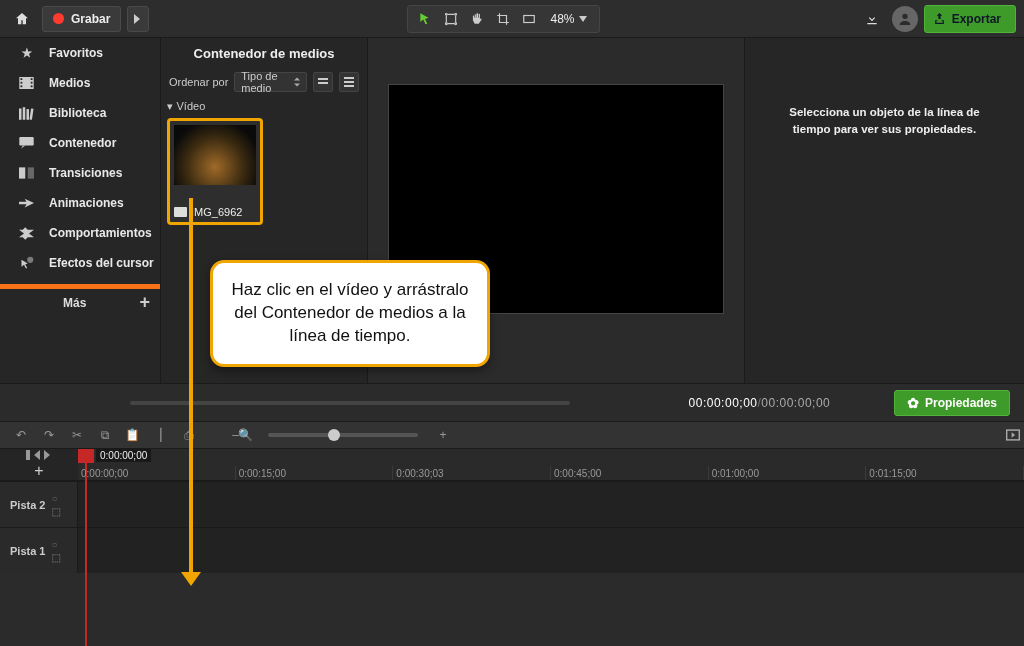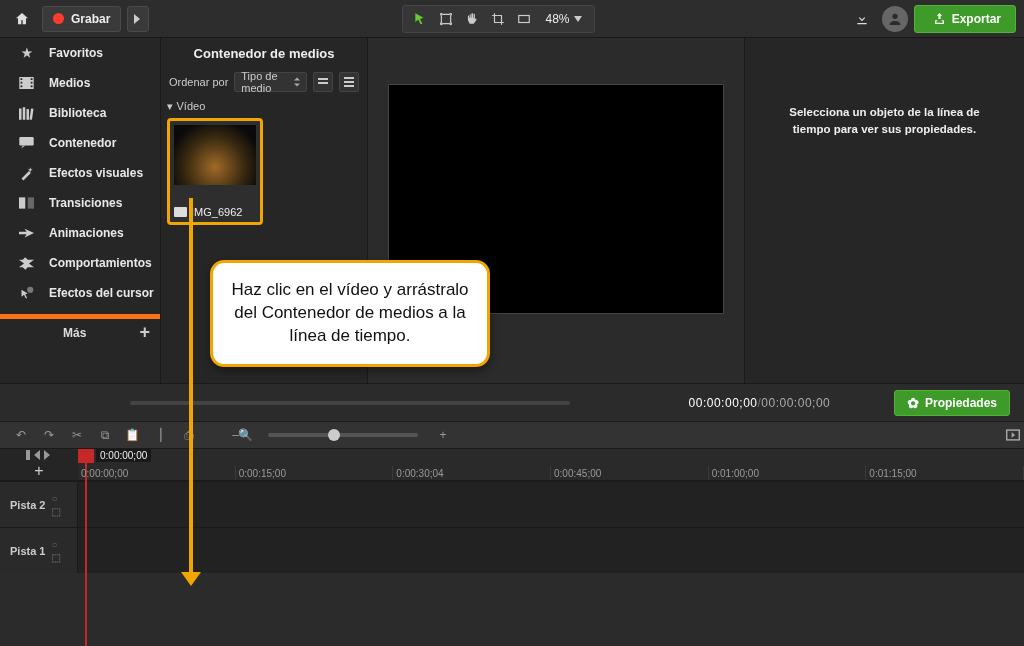--- a/index.html
+++ b/index.html
@@ -61,24 +61,24 @@
   .zoom-lbl {
     padding: 0 8px; color: #eee; font-size: 12px;
     display: flex; align-items: center; gap: 4px;
   }
   .avatar {
     width: 26px; height: 26px; border-radius: 50%;
     background: #666; display: flex; align-items: center; justify-content: center;
     color: #2b2b2b;
   }
   .export-btn {
-    height: 28px; padding: 0 14px 0 18px;
+    height: 28px; padding: 0 14px 0 8px;
     display: flex; align-items: center; gap: 6px;
     background: #3e9a29; border: 1px solid #52b33b;
-    border-radius: 3px; color: #ffffff; font-weight: bold;
+    border-radius: 3px; color: #0f172a; font-weight: bold;
     cursor: pointer;
   }
 
   
   .main-row {
     display: flex;
     height: 345px;
   }
 
   
@@ -437,28 +437,20 @@
       <span>Biblioteca</span>
     </div>
     <div class="side-item">
       <span class="side-icon">
         <svg width="15" height="12" viewBox="0 0 24 20" fill="currentColor">
             <rect x="0" y="0" width="24" height="14" rx="2"></rect>
             <path d="M6 14l-3 5 7-5z"></path>
           </svg>
       </span>
       <span>Contenedor</span>
-    </div>
-    <div class="side-item">
-      <span class="side-icon">
-        <svg width="15" height="15" viewBox="0 0 24 24" fill="currentColor">
-            <path d="M4 20l12-12 3 3L7 23zM18 2l1 3 3 1-3 1-1 3-1-3-3-1 3-1z"></path>
-          </svg>
-      </span>
-      <span>Efectos visuales</span>
     </div>
     <div class="side-item">
       <span class="side-icon">
         <svg width="15" height="12" viewBox="0 0 24 18" fill="currentColor">
             <rect x="0" y="0" width="10" height="18"></rect>
             <rect x="14" y="0" width="10" height="18" opacity=".4"></rect>
           </svg>
       </span>
       <span>Transiciones</span>
     </div>
@@ -585,21 +577,21 @@
           <path d="M2 0h4v10H2zM10 5l6-5v10zM20 0l6 5-6 5z"></path>
         </svg>
       <span style="font-size:16px;color:#ccc;">+</span>
     </div>
     <div class="tl-hdr-right">
       <div class="playhead"></div>
       <div class="ph-time">0:00:00;00</div>
       <div class="ruler-row" id="ruler-row">
           <div class="ruler-cell">0:00:00;00</div>
           <div class="ruler-cell">0:00:15;00</div>
-          <div class="ruler-cell">0:00:30;04</div>
+          <div class="ruler-cell">0:00:30;03</div>
           <div class="ruler-cell">0:00:45;00</div>
           <div class="ruler-cell">0:01:00;00</div>
           <div class="ruler-cell">0:01:15;00</div>
         </div>
     </div>
   </div>
   <div class="tl-body">
     <div class="tl-body-left">
       <div class="track-spacer"></div>
       <div class="track-hdr">

